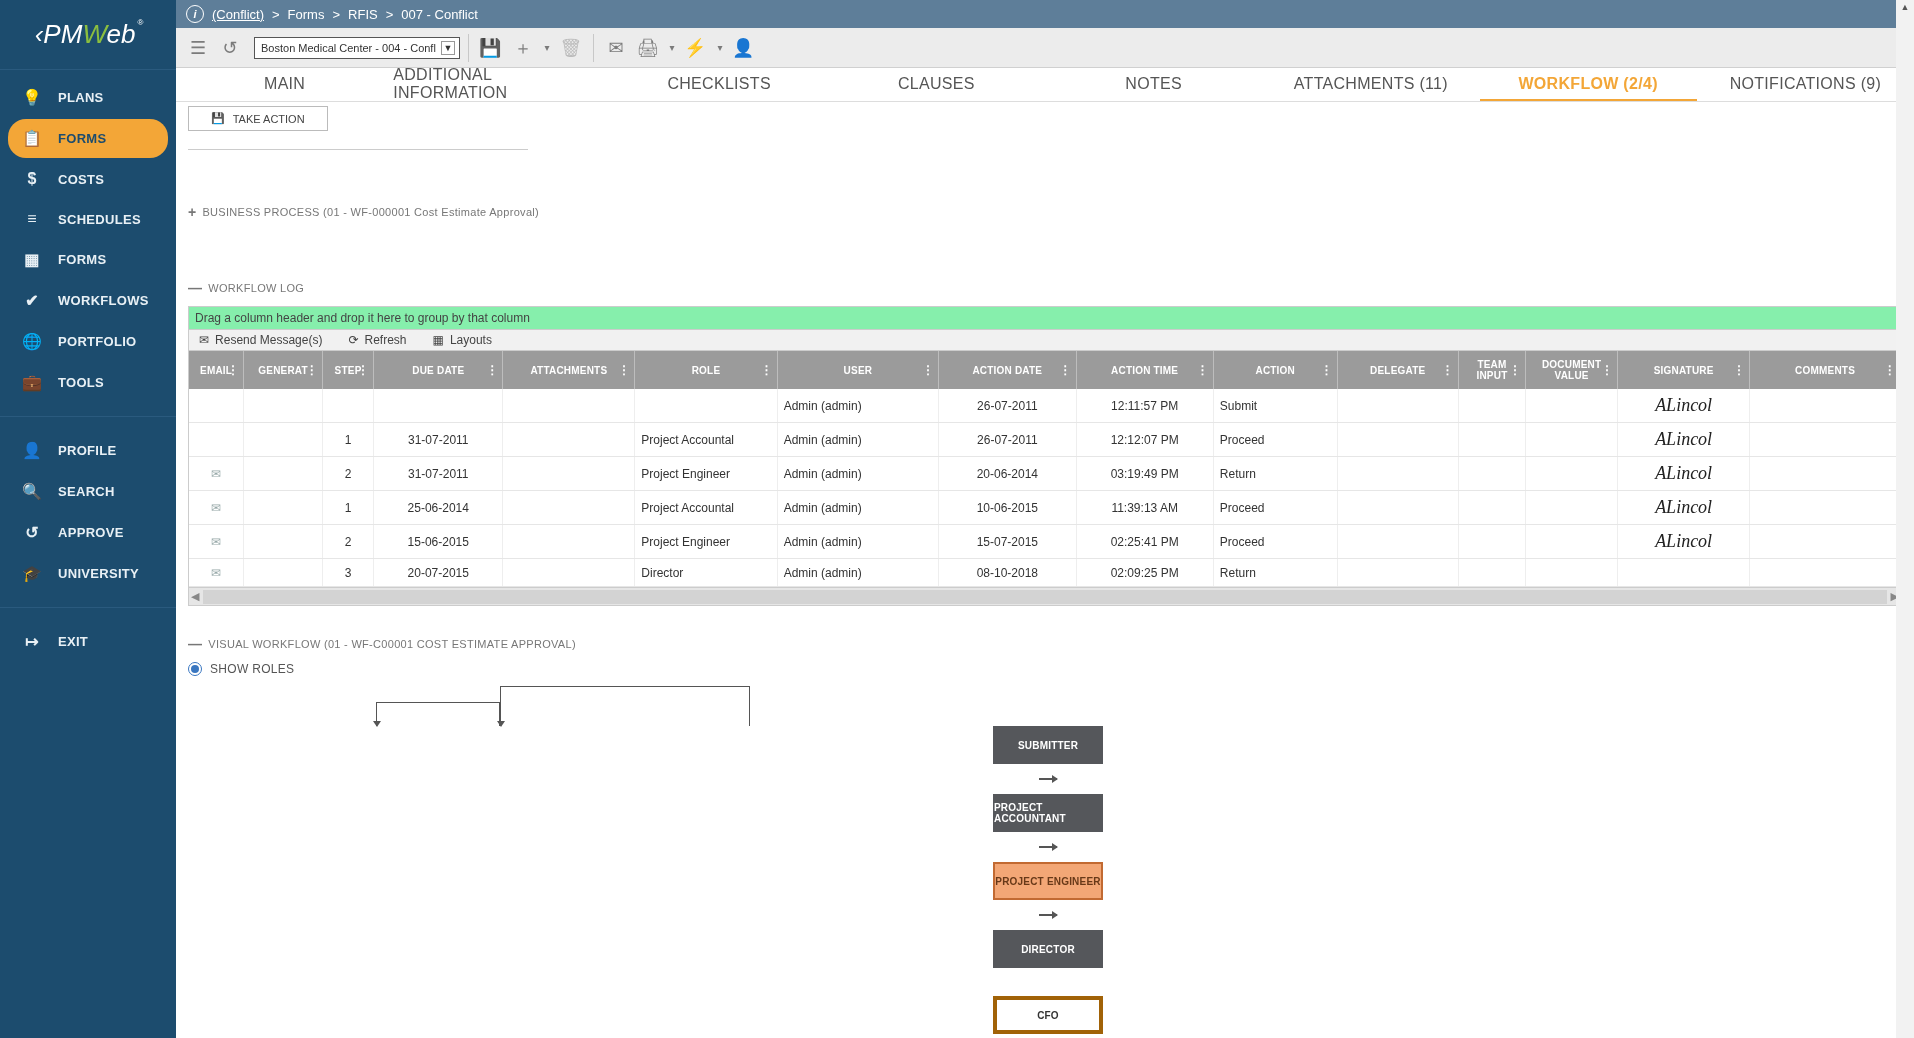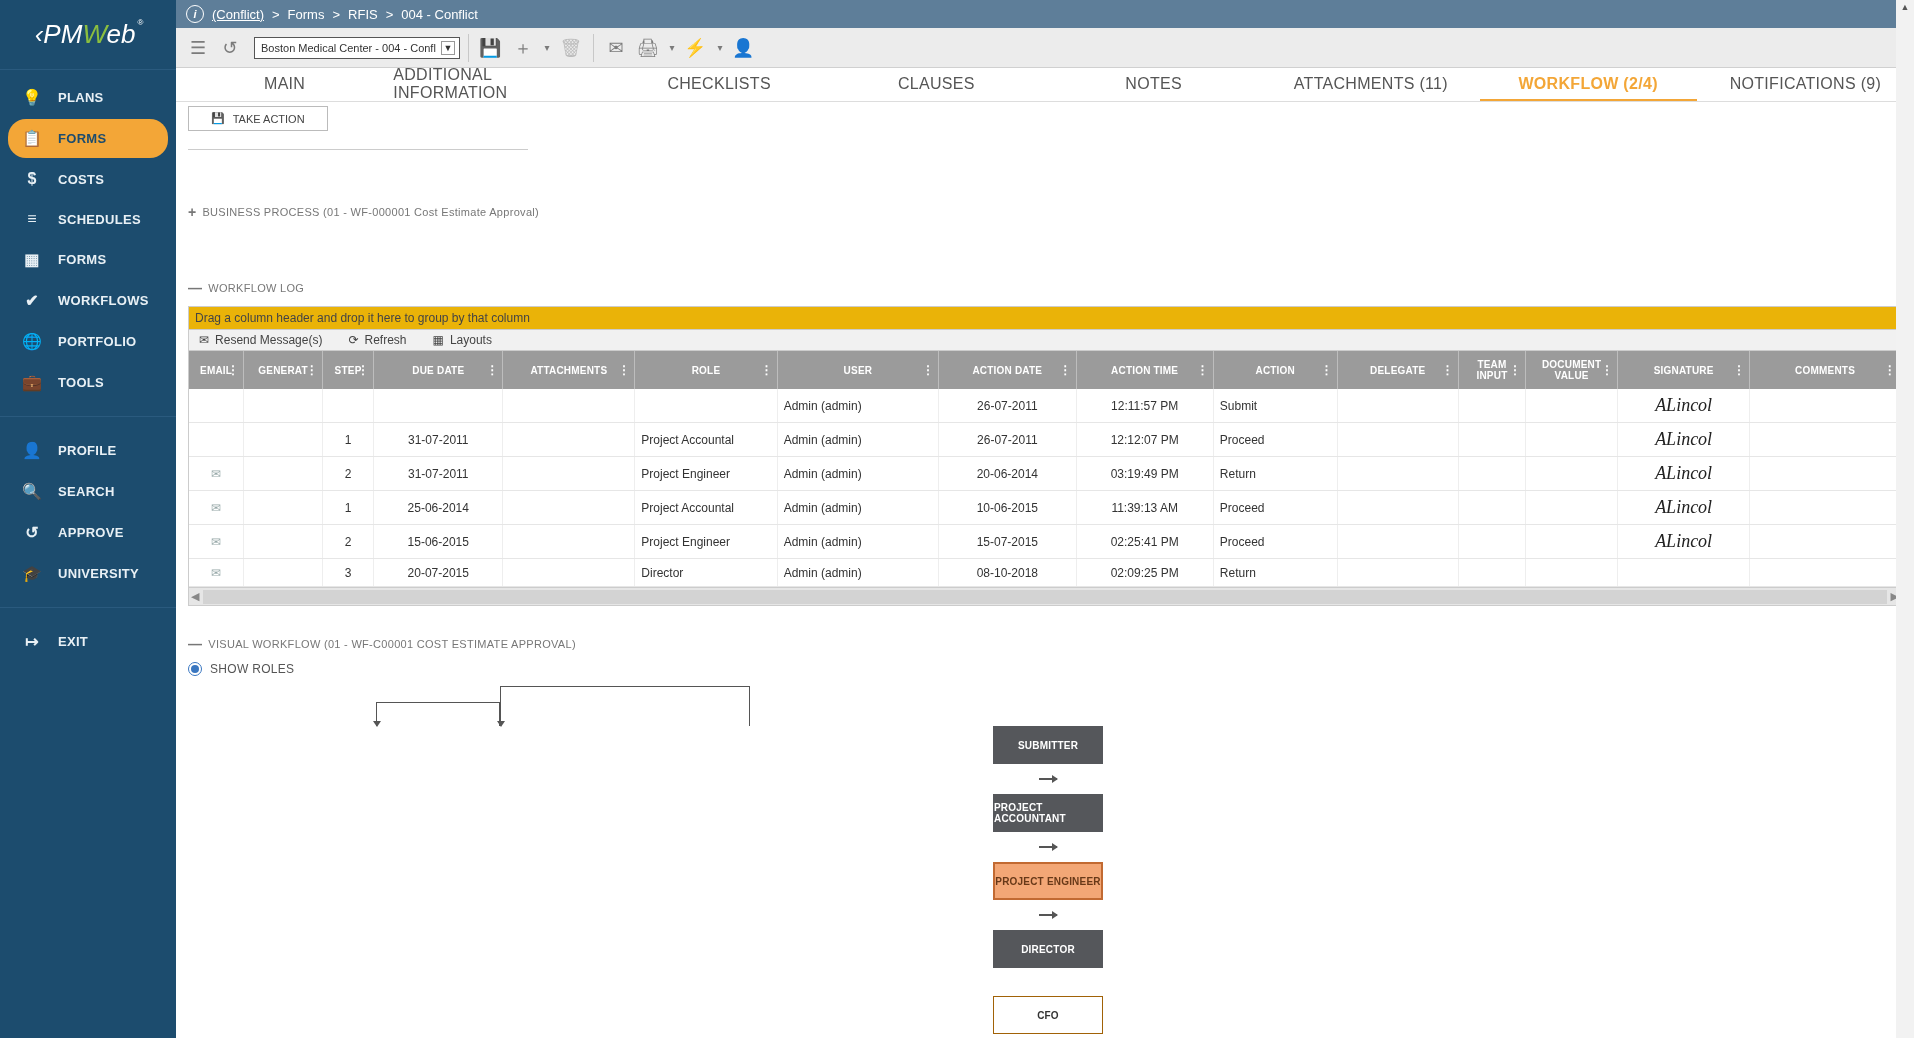--- a/index.html
+++ b/index.html
@@ -27,41 +27,41 @@
 .record-sel .arrow { border:1px solid #999; width:14px; height:14px; display:flex; align-items:center; justify-content:center; font-size:9px;}
 .tabbar { height:34px; display:flex; border-bottom:1px solid #ddd; }
 .tab { flex:1; display:flex; align-items:center; justify-content:center; font-size:16px; color:#555; letter-spacing:0.3px; cursor:pointer; border-bottom:2px solid transparent; }
 .tab.active { color:#f3a637; border-bottom:2px solid #f3a637; font-weight:600; }
 .content { flex:1; overflow:auto; padding:0 12px 40px 12px; }
 .take-action { border:1px solid #bbb; padding:5px 22px; background:#fff; display:inline-flex; align-items:center; gap:8px; font-size:11px; color:#444; margin:4px 0 8px 0;}
 .thin-rule { border-top:1px solid #ccc; width:340px; margin:10px 0 54px 0;}
 .section-h { display:flex; align-items:center; gap:6px; font-size:11px; color:#777; letter-spacing:.3px; margin:10px 0;}
 .section-h .pm { font-size:14px; font-weight:bold; color:#777;}
 .wf-log { border:1px solid #ccc; margin-top:2px; }
-.drag-row { border-bottom:1px solid #ccc; padding:4px 6px; font-size:12px; color:#444; background:#eab308;}
+.drag-row { border-bottom:1px solid #ccc; padding:4px 6px; font-size:12px; color:#444; background:#86efac;}
 .log-toolbar { background:#f1f1f1; border-bottom:1px solid #ccc; padding:3px 10px; display:flex; gap:26px; font-size:12px; color:#444;}
 .log-toolbar span { display:inline-flex; align-items:center; gap:6px; cursor:pointer;}
 .grid { width:100%; border-collapse:collapse; }
 .grid th { background:#9b9b9b; color:#fff; font-size:10px; font-weight:600; padding:8px 4px; border-right:1px solid #bdbdbd; position:relative; letter-spacing:.2px; }
 .grid th .dots { position:absolute; right:4px; top:50%; transform:translateY(-50%); font-size:12px; cursor:pointer;}
 .grid td { border-bottom:1px solid #e6e6e6; border-right:1px solid #eee; padding:6px 6px; font-size:12px; color:#333; height:28px; white-space:nowrap; overflow:hidden; text-overflow:ellipsis; text-align:center;}
 .grid td.role, .grid td.user, .grid td.action { text-align:left; }
 .grid td.email { color:#9aa;}
 .sig { font-family:'Brush Script MT',cursive; font-size:18px; color:#222; font-style:italic;}
 .hscroll { height:18px; background:#e6e6e6; border-top:1px solid #ccc; display:flex; align-items:center; justify-content:space-between; padding:0 2px; font-size:11px; color:#888;}
 .hscroll .thumb{ flex:1; height:14px; background:#d3d3d3; margin:0 4px;}
 .visual-sec { margin-top:30px; }
 .radio-row { display:flex; align-items:center; gap:8px; font-size:12px; color:#555; margin:6px 0; letter-spacing:.3px;}
 .radio { width:14px; height:14px; border:1.5px solid #3976c0; border-radius:50%; display:inline-flex; align-items:center; justify-content:center;}
 .radio.checked::after{ content:''; width:8px; height:8px; background:#3976c0; border-radius:50%;}
 .flow-row { display:flex; align-items:center; gap:14px; margin-top:50px; padding-left:6px; position:relative;flex-direction:column;}
 .flow-box { width:110px; height:38px; display:flex; align-items:center; justify-content:center; font-size:10px; font-weight:600; letter-spacing:.2px; border:1px solid #555; position:relative;}
 .flow-box.dark { background:#55575b; color:#fff; border-color:#55575b;}
 .flow-box.hl { background:#f3a776; color:#683918; border:2px solid #c26a32;}
-.flow-box.out { background:#fff; color:#333; border:1px solid #a16207;}
+.flow-box.out { background:#fff; color:#333; border:4px solid #a16207;}
 .flow-arrow { width:18px; height:2px; background:#555; position:relative; margin:0 -8px;}
 .flow-arrow::after { content:''; position:absolute; right:-1px; top:-3px; border-left:6px solid #555; border-top:4px solid transparent; border-bottom:4px solid transparent;}
 .return-line { position:absolute; border:1px solid #555; border-bottom:none; }
 .return-line .arr { position:absolute; bottom:-1px; border-top:6px solid #555; border-left:4px solid transparent; border-right:4px solid transparent;}
 .btn-pill { border:1px solid #888; border-radius:18px; padding:8px 24px; background:#fff; font-size:11px; letter-spacing:.5px; color:#333; cursor:pointer;}
 .btn-row { display:flex; gap:616px; margin-top:26px; padding-left:6px;}
 .scroll-ind { position:absolute; right:0; top:0; width:18px; height:100%; background:#f2f2f2; display:flex; flex-direction:column; justify-content:flex-start; align-items:center; padding-top:2px;}
 .scroll-ind .t { font-size:9px; color:#555;}
 </style>
 </head>
@@ -137,21 +137,21 @@
 
   <div class="main">
     <div class="topbar">
       <div class="info">i</div>
       <a>(Conflict)</a>
       <span>&gt;</span>
       <span>Forms</span>
       <span>&gt;</span>
       <span>RFIS</span>
       <span>&gt;</span>
-      <span>004 - Conflict</span>
+      <span>007 - Conflict</span>
     </div>
 
     <div class="toolbar">
       <div class="tb-icon">☰</div>
       <div class="tb-icon">↺</div>
       <div class="record-sel">
         <span>Boston Medical Center - 004 - Confl</span>
         <span class="arrow">▼</span>
       </div>
       <div class="divider"></div>

